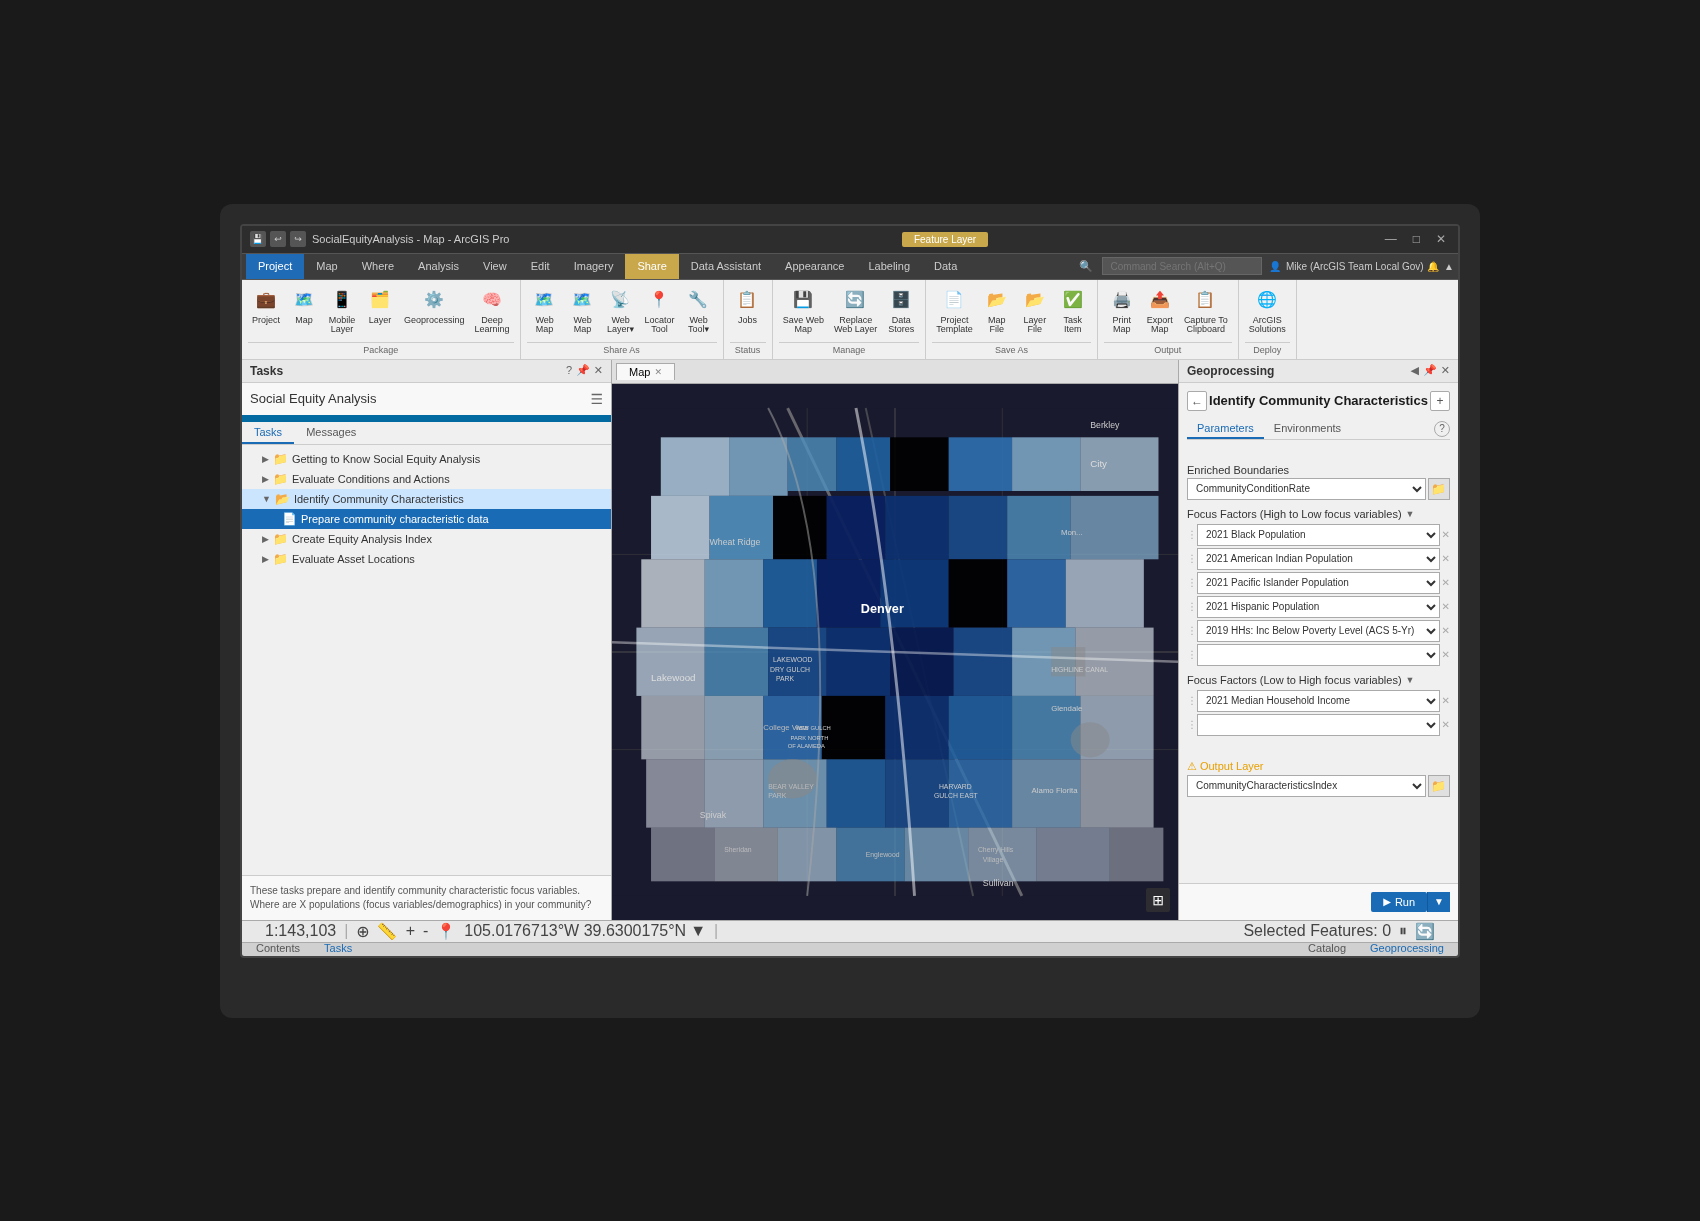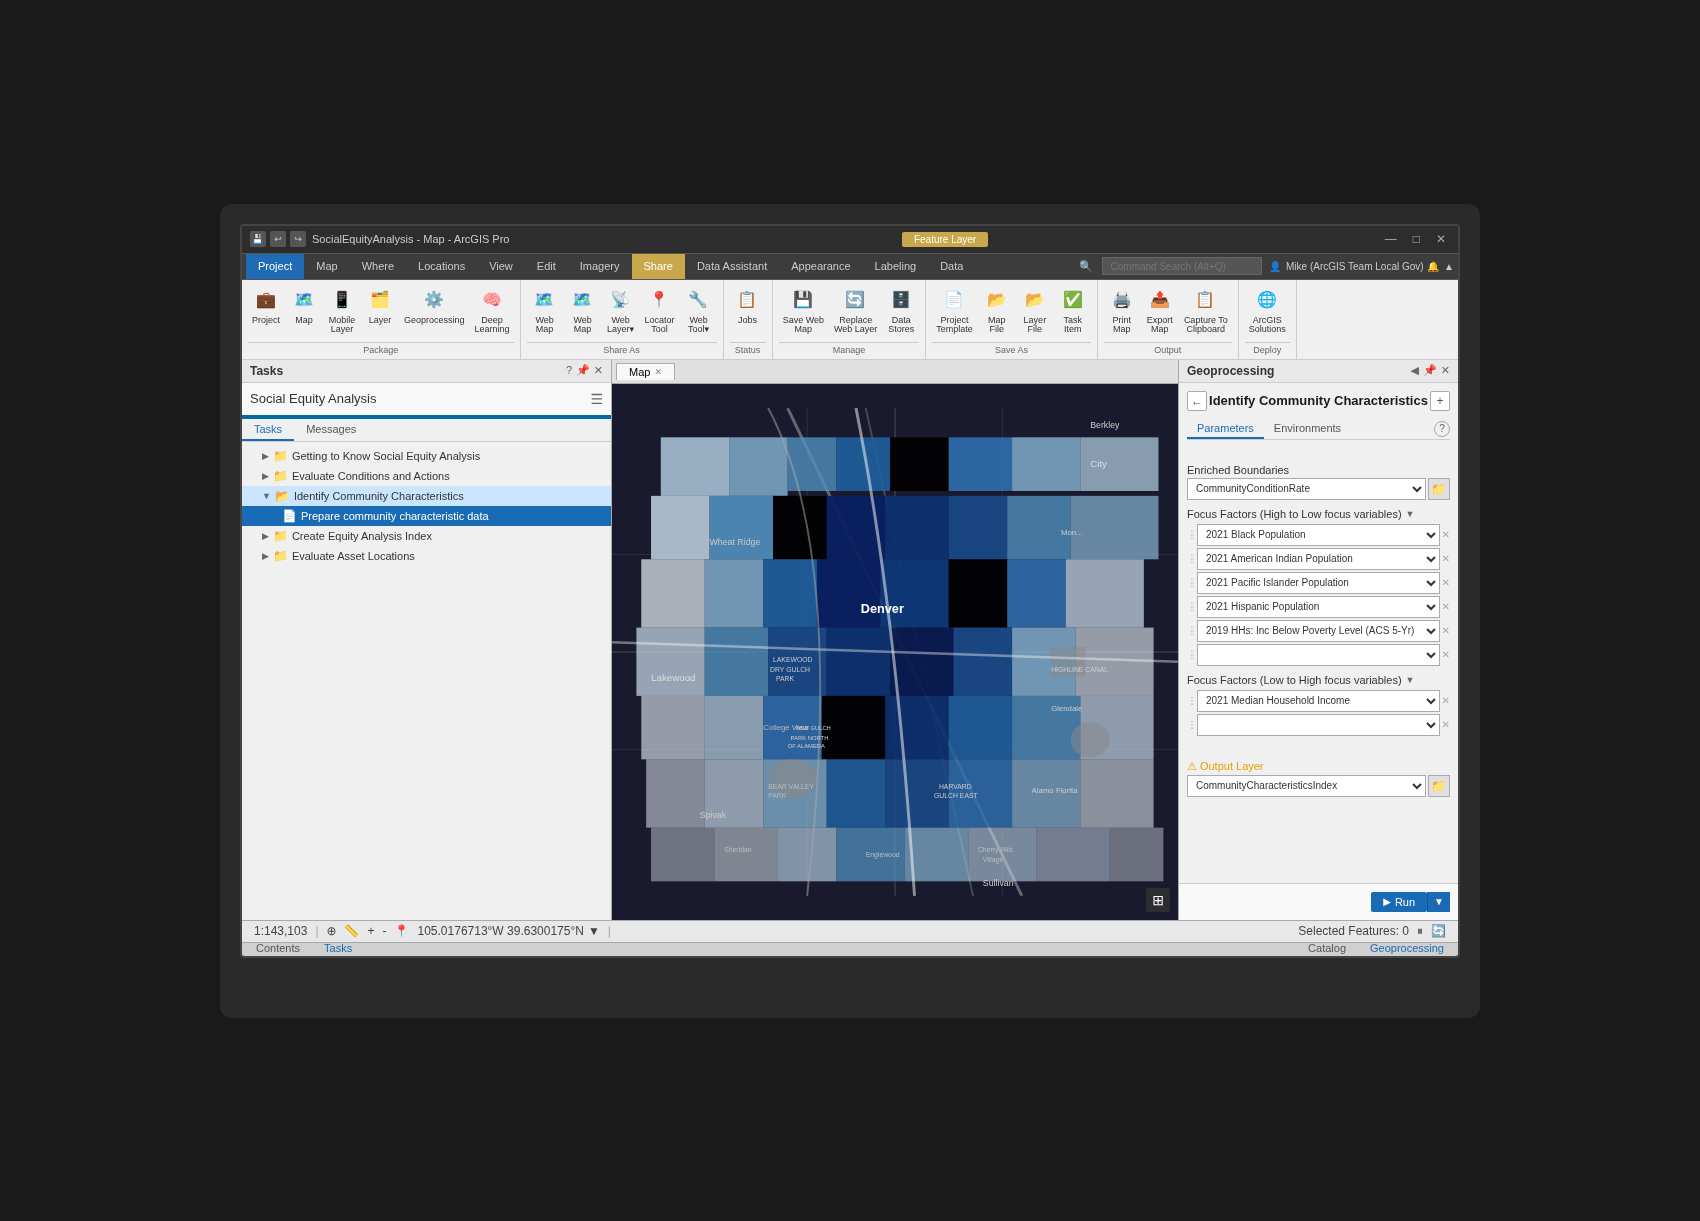--- a/index.html
+++ b/index.html
@@ -221,21 +221,21 @@
     .tasks-header-icons {
       display: flex;
       gap: 4px;
       color: #666;
       font-size: 11px;
     }
     .tasks-subtitle {
       background: #f8f8f8;
       padding: 8px;
       text-align: center;
-      border-bottom: 4px solid #0369a1;
+      border-bottom: 7px solid #0369a1;
       display: flex;
       align-items: center;
       justify-content: space-between;
     }
     .tasks-subtitle-text {
       font-size: 13px;
       color: #333;
       font-weight: 500;
     }
     .tasks-tabs {
@@ -521,24 +521,24 @@
       border-left: 1px solid #0d5a9e;
       font-size: 10px;
     }
 
     
     .status-bar {
       background: #e8e8e8;
       height: 22px;
       display: flex;
       align-items: center;
-      padding: 0 12px;
+      padding: 0 23px;
       gap: 8px;
       border-top: 1px solid #aaa;
-      font-size: 12px;
+      font-size: 16px;
       color: #444;
     }
     .status-tab-bar {
       background: #d0d0d0;
       height: 14px;
       display: flex;
       align-items: center;
       padding: 0 4px;
       gap: 4px;
       border-top: 1px solid #aaa;
@@ -590,21 +590,21 @@
         <span class="title-bar-btn">—</span>
         <span class="title-bar-btn">□</span>
         <span class="title-bar-btn">✕</span>
       </div>
     </div>
 
     <div class="ribbon-tabs">
       <div class="ribbon-tab active">Project</div>
       <div class="ribbon-tab">Map</div>
       <div class="ribbon-tab">Where</div>
-      <div class="ribbon-tab">Locations</div>
+      <div class="ribbon-tab">Analysis</div>
       <div class="ribbon-tab">View</div>
       <div class="ribbon-tab">Edit</div>
       <div class="ribbon-tab">Imagery</div>
       <div class="ribbon-tab share-active">Share</div>
       <div class="ribbon-tab">Data Assistant</div>
       <div class="ribbon-tab">Appearance</div>
       <div class="ribbon-tab">Labeling</div>
       <div class="ribbon-tab">Data</div>
       <div class="ribbon-search">
         <span style="color:#aaa;font-size:11px;">🔍</span>
@@ -808,20 +808,24 @@
             <span class="tree-icon">📁</span>
             <span>Create Equity Analysis Index</span>
           </div>
 
           <div class="tree-item tree-item-indent1">
             <span class="tree-arrow">▶</span>
             <span class="tree-icon">📁</span>
             <span>Evaluate Asset Locations</span>
           </div>
 
+        </div>
+        <div class="tasks-footer">
+          <div>These tasks prepare and identify community characteristic focus variables.</div>
+          <div>Where are X populations (focus variables/demographics) in your community?</div>
         </div>
       </div>
 
       <div class="map-area">
         <div class="map-tab-bar">
           <div class="map-tab">
             <span>Map</span>
             <span class="close-btn">✕</span>
           </div>
         </div>

